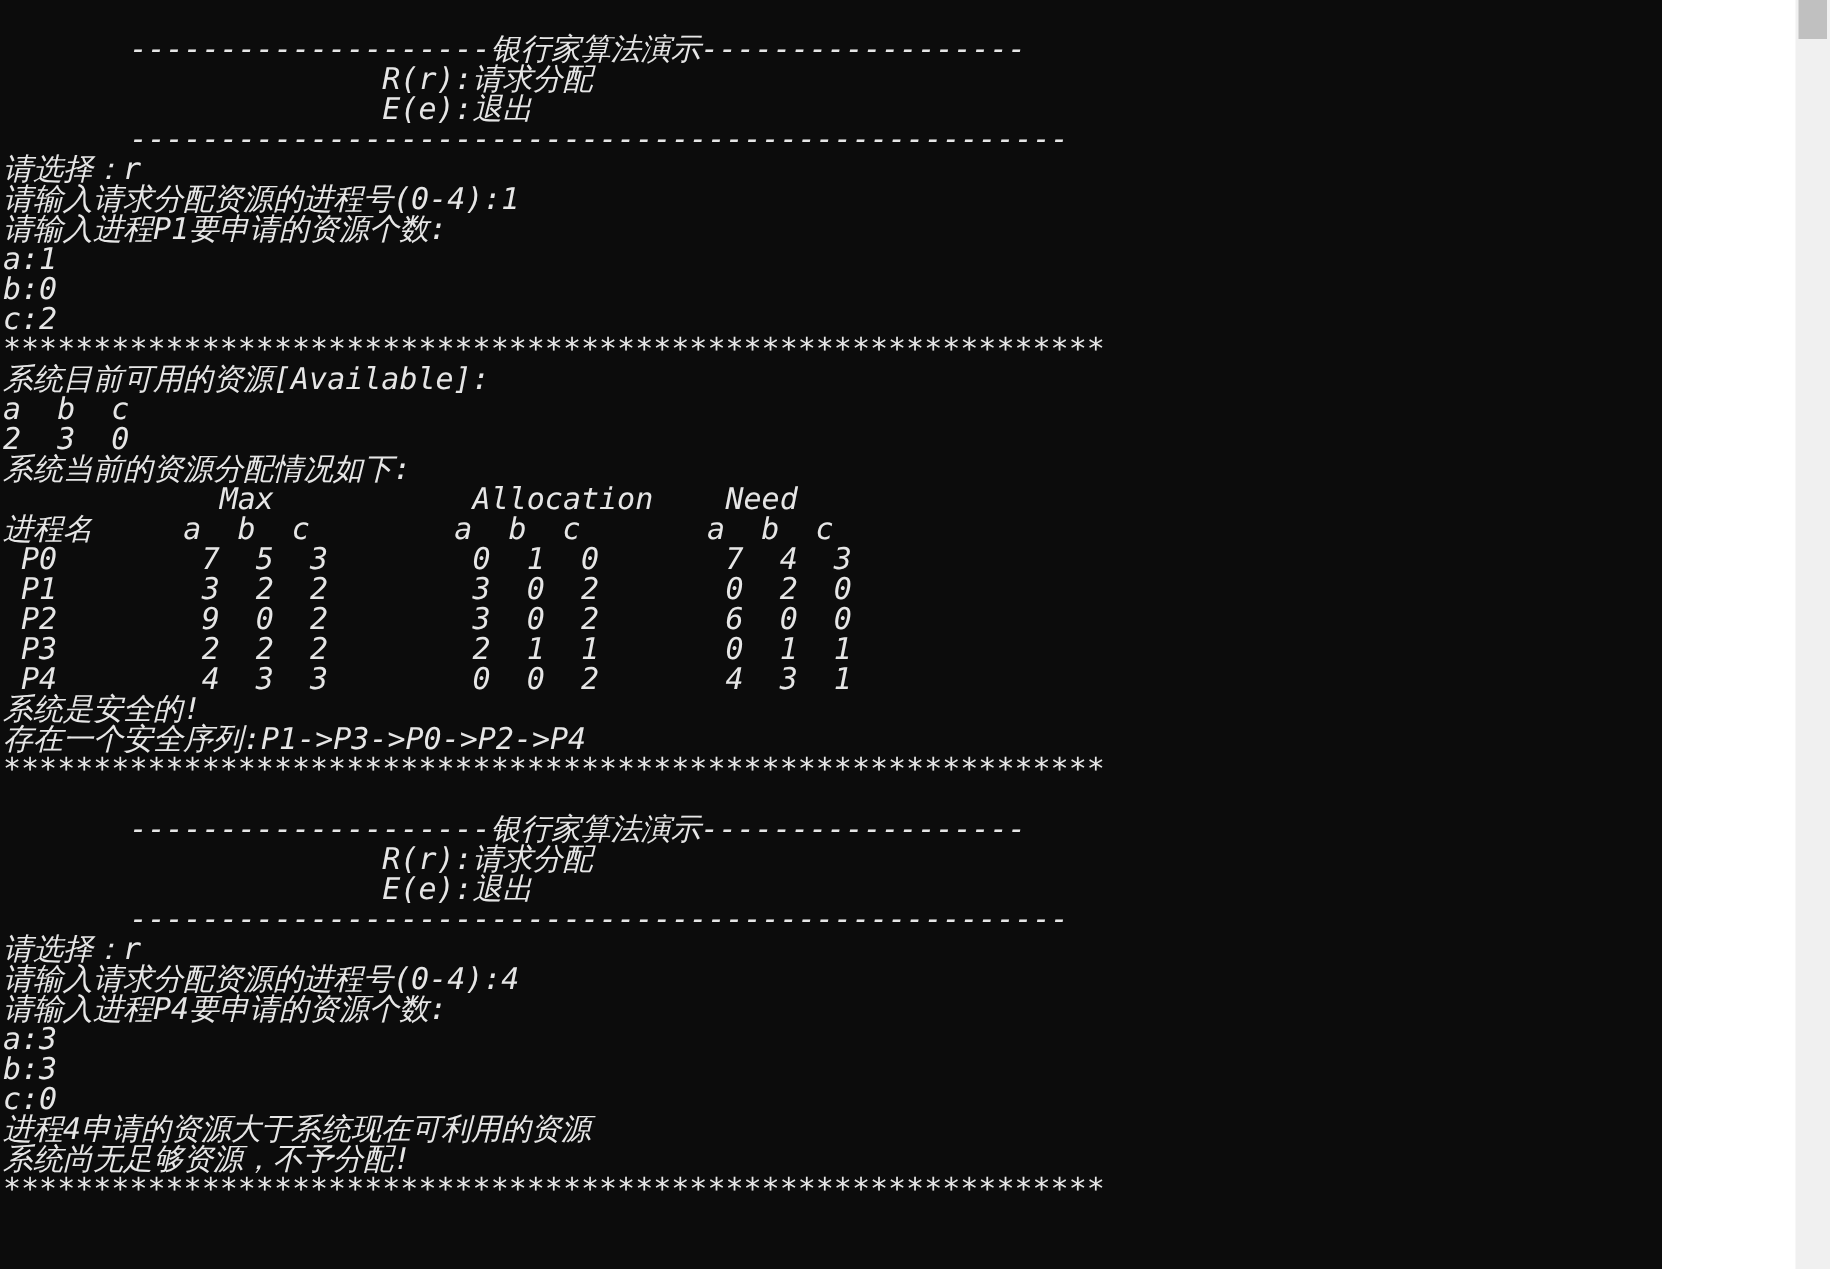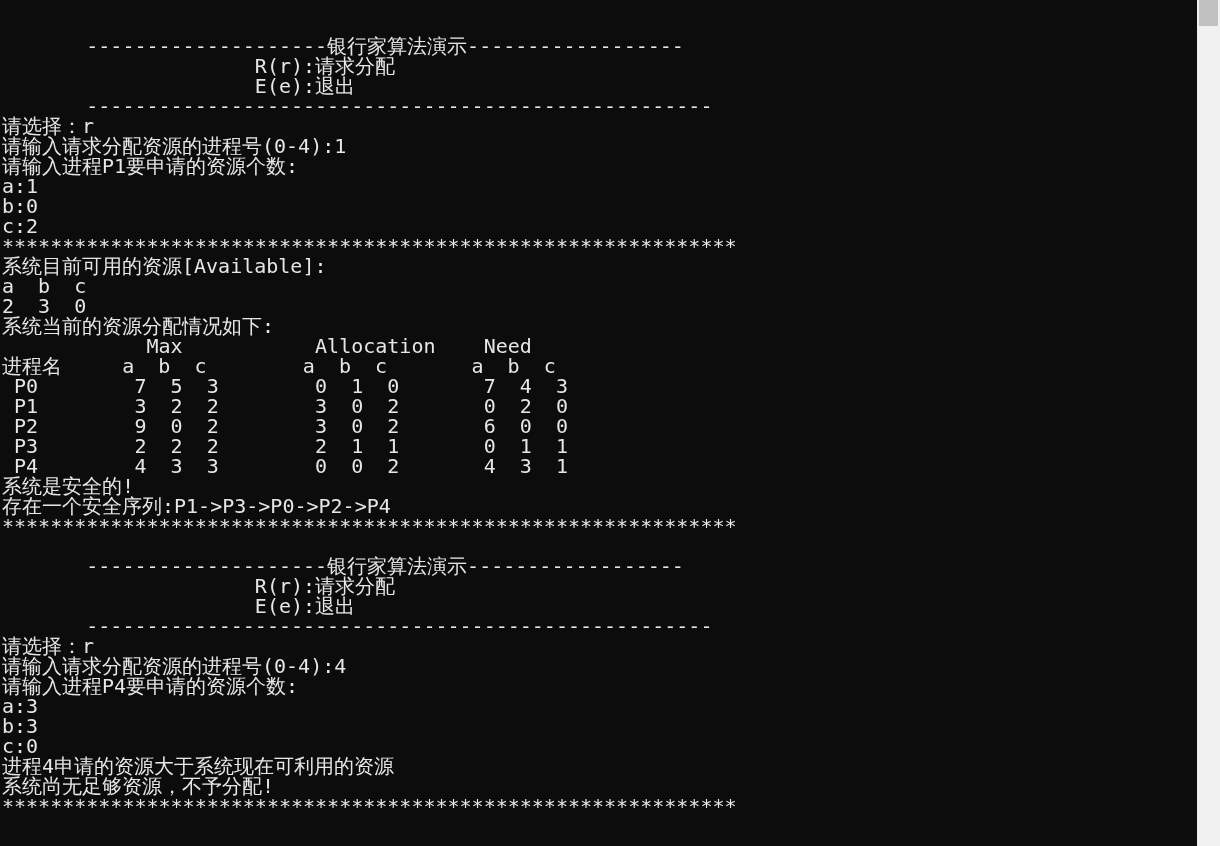--- a/index.html
+++ b/index.html
@@ -13,25 +13,26 @@
     }
     .outer {
       width: 1220px;
       height: 846px;
       position: relative;
       background: #ffffff;
     }
     .terminal {
       background: #0c0c0c;
       color: #e6e6e6;
-      width: 1197px;
+      width: 1108px;
       height: 846px;
       overflow: hidden;
       white-space: pre;
-      padding: 16px 0 0 2px;
+      padding: 2px 0 0 2px;
+      font-style: italic;
     }
     .scrollbar-track {
       position: absolute;
       right: 0;
       top: 0;
       width: 23px;
       height: 846px;
       background: #f0f0f0;
     }
     .scrollbar-thumb {

